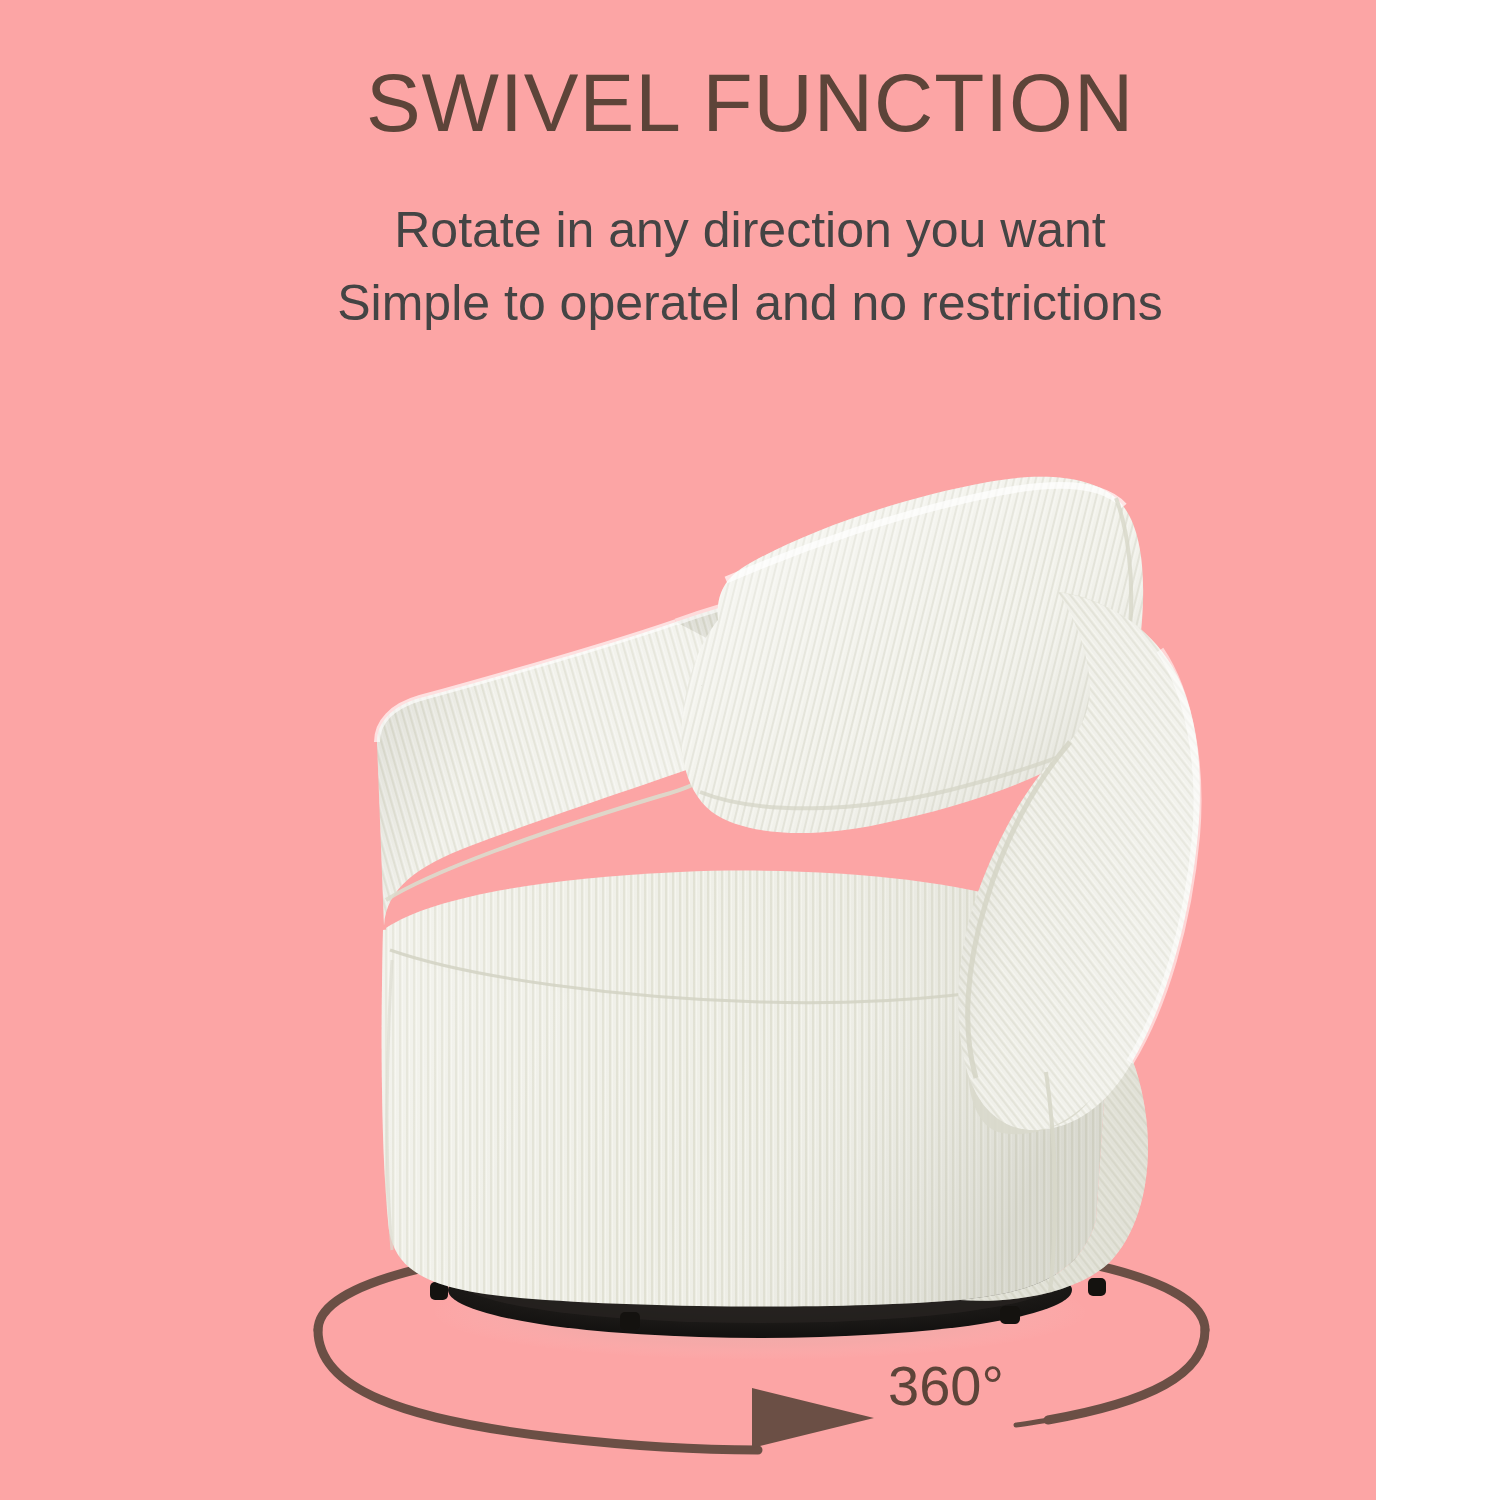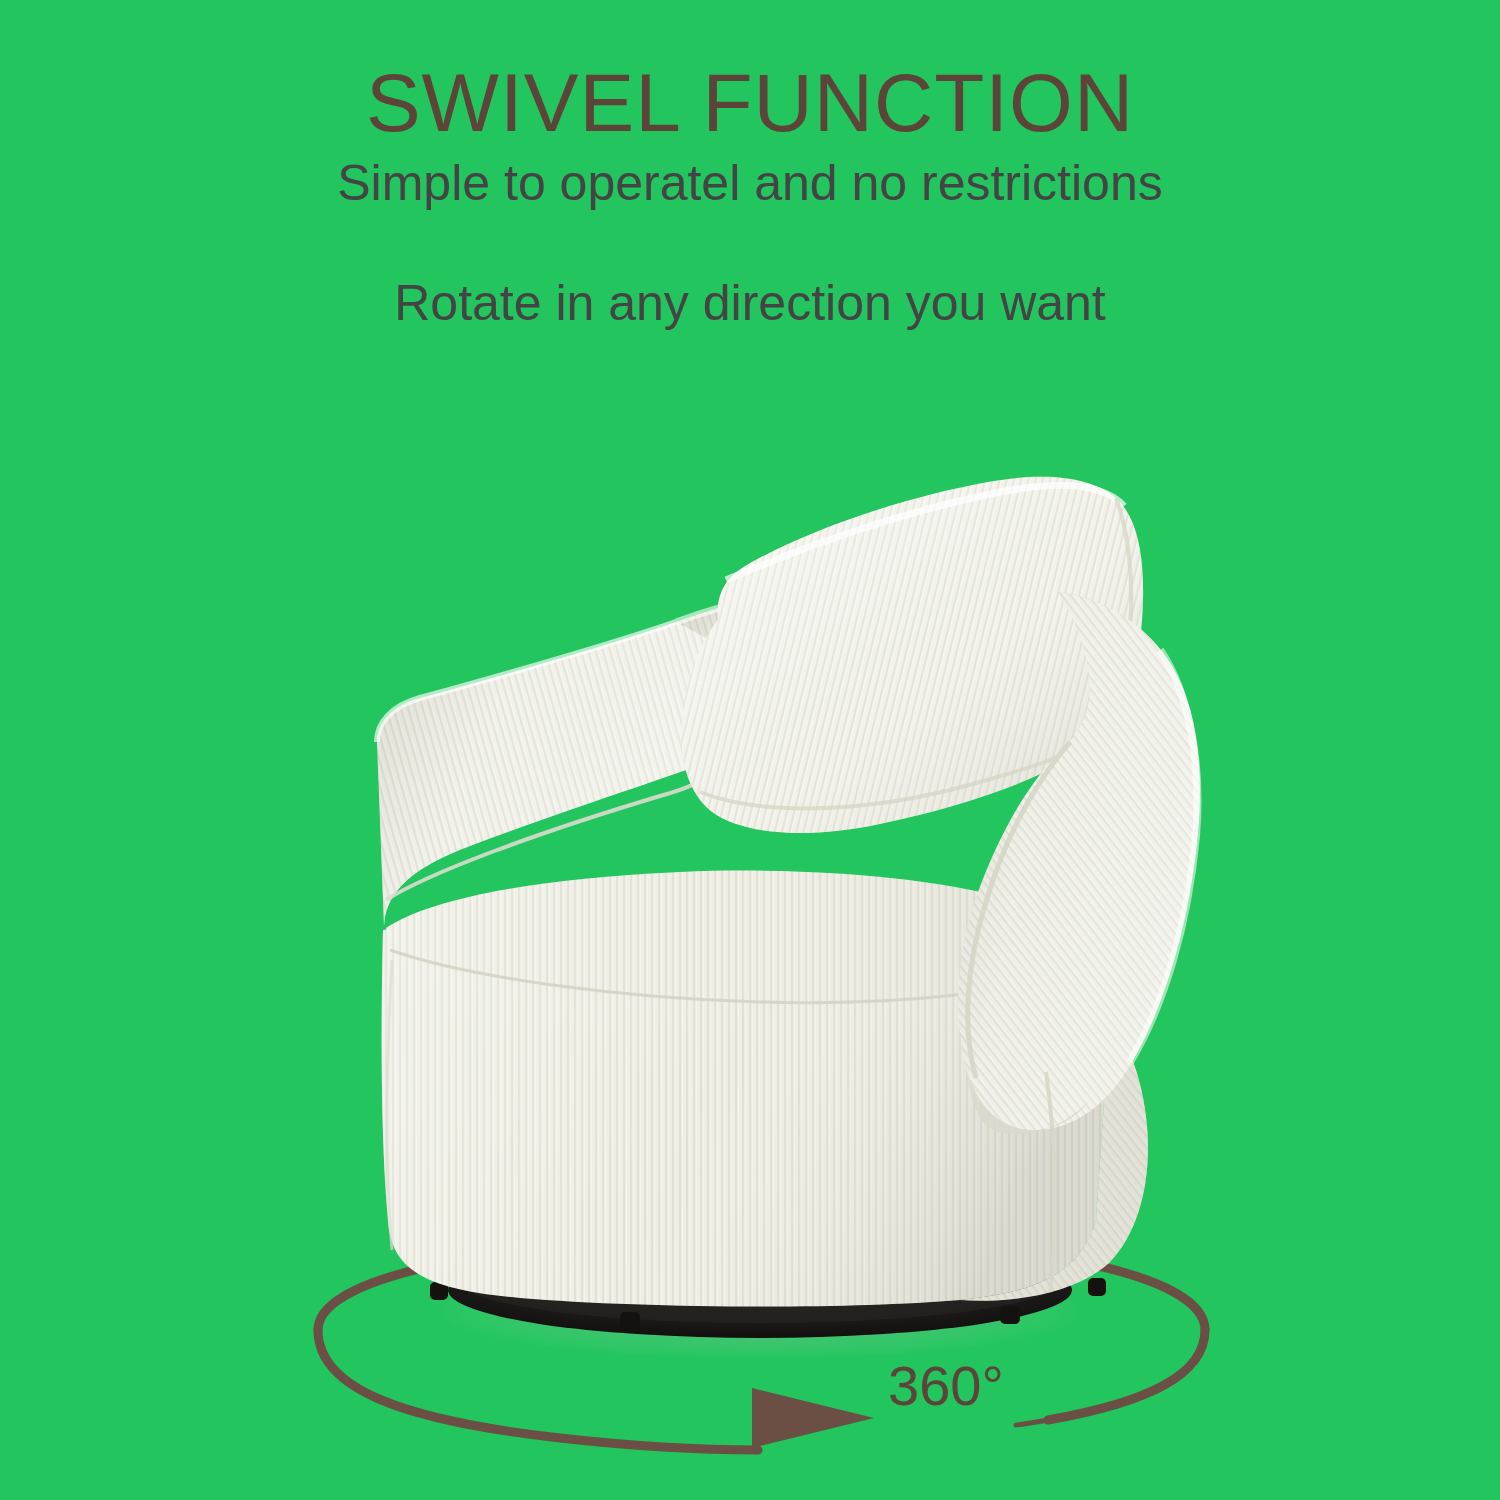--- a/index.html
+++ b/index.html
@@ -2,23 +2,23 @@
 <html><head>
 <meta charset="utf-8">
 <style>
   html, body {
     margin: 0;
     padding: 0;
     background: #ffffff;
   }
   #page {
     position: relative;
-    width: 1500px;
+    width: 1376px;
     height: 1500px;
-    background: #22c55e;
+    background: #fca5a5;
     overflow: hidden;
     font-family: "Liberation Sans", sans-serif;
   }
 
   
   #header {
     position: absolute;
     top: 0;
     left: 0;
     width: 1500px;
@@ -71,22 +71,22 @@
     white-space: nowrap;
   }
 </style>
 </head>
 <body>
 
 <div id="page">
 
   <div id="header">
     <h1 id="headline">SWIVEL FUNCTION</h1>
+    <p class="subline" id="subline-1">Rotate in any direction you want</p>
     <p class="subline" id="subline-2">Simple to operatel and no restrictions</p>
-    <p class="subline" id="subline-1">Rotate in any direction you want</p>
   </div>
 
   <div id="artwork">
     <svg width="1500" height="1500" viewBox="0 0 1500 1500" xmlns="http://www.w3.org/2000/svg">
       <defs>
 
         <pattern id="ribV" width="7" height="10" patternUnits="userSpaceOnUse">
           <rect width="7" height="10" fill="#eeeee6"></rect>
           <rect x="0" y="0" width="2.6" height="10" fill="#dedecf" opacity="0.85"></rect>
           <rect x="2.6" y="0" width="1.1" height="10" fill="#f7f7f1" opacity="0.9"></rect>

